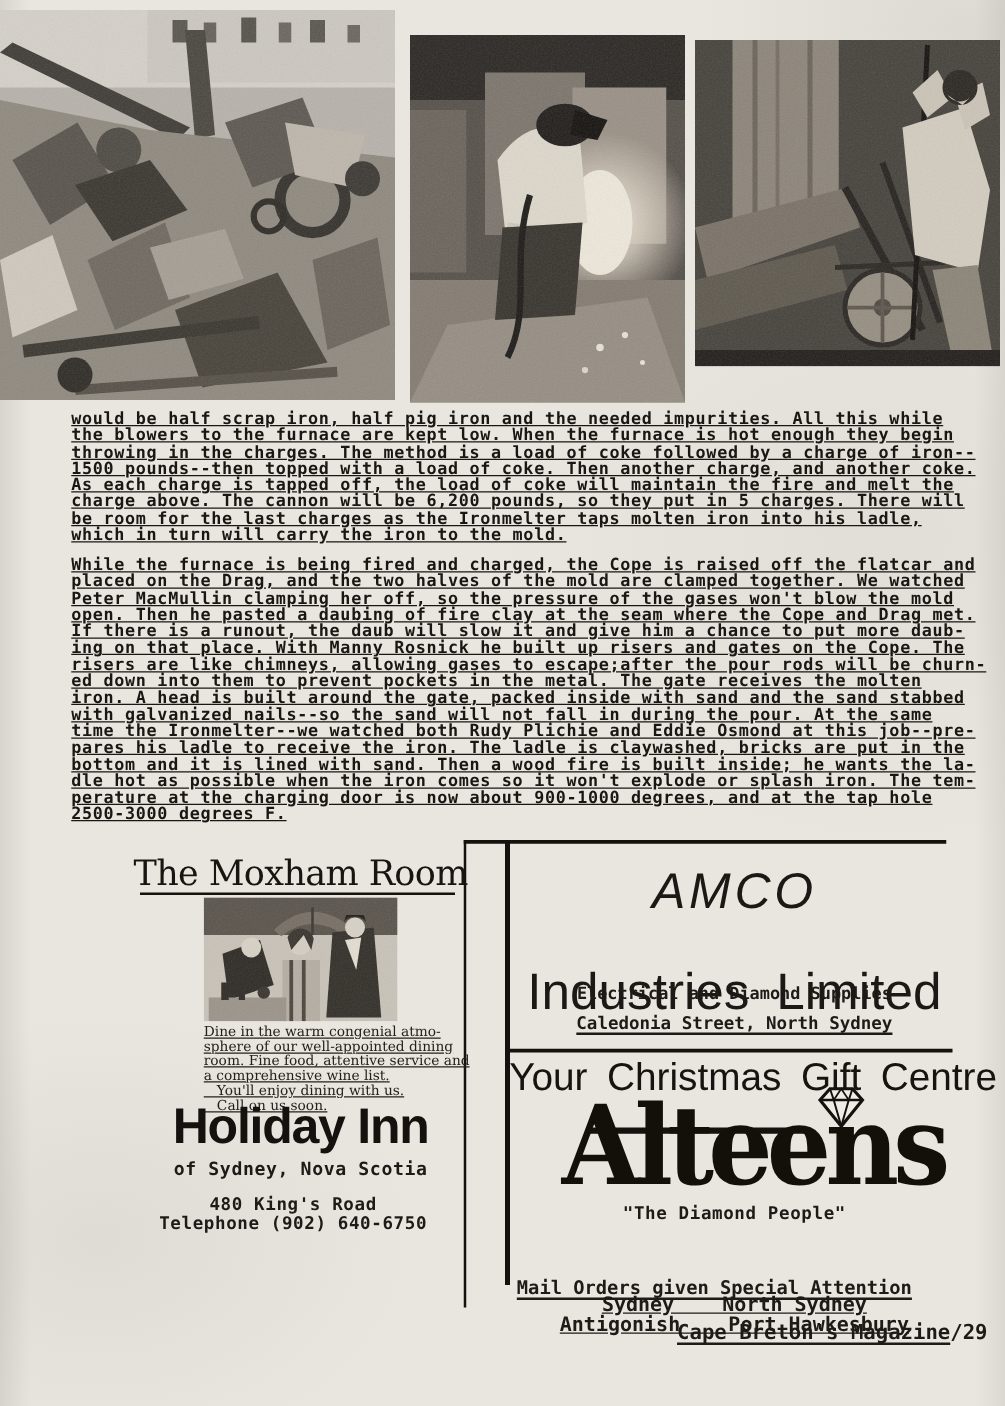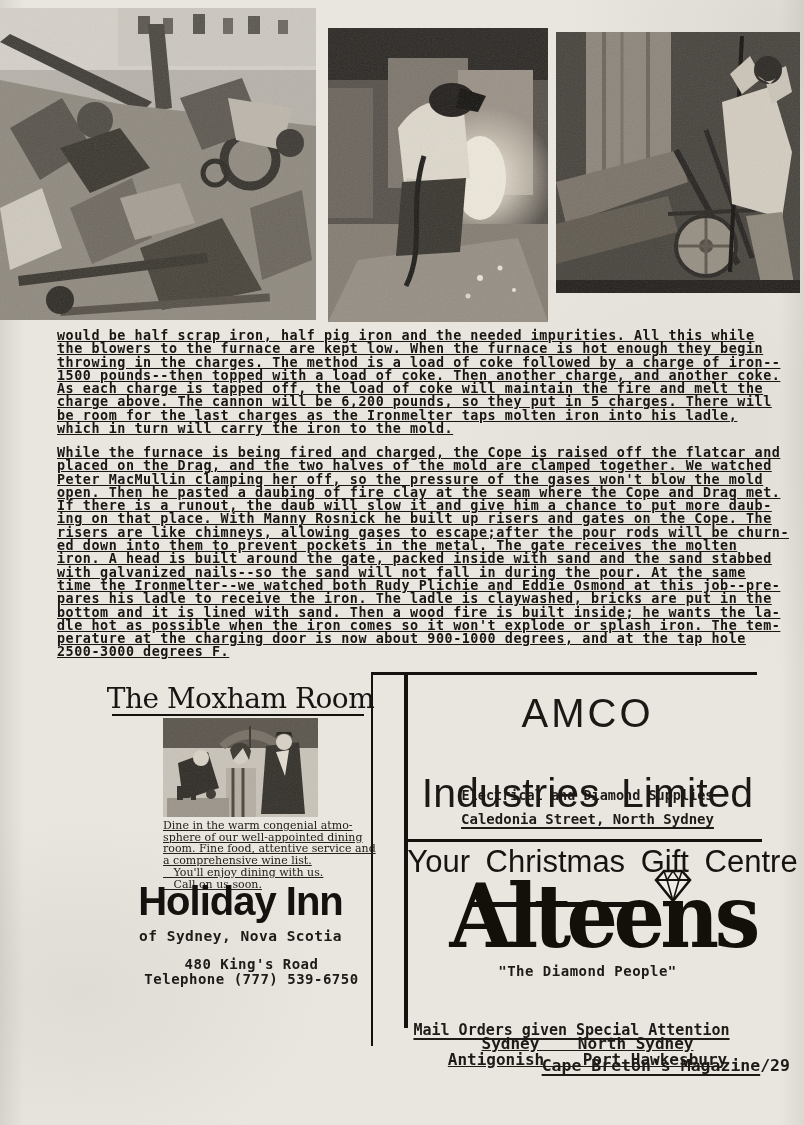--- a/index.html
+++ b/index.html
@@ -25,23 +25,23 @@
   .center{text-align:center;}
 
   .article{left:57px;width:744px;font-size:13.4px;line-height:13.3px;letter-spacing:0.55px;color:#191613;}
   .rule{background:#14110e;}
 
   .moxham-title{left:74px;width:333px;top:682px;font-size:28px;font-weight:400;letter-spacing:-0.5px;color:#171411;}
   .moxham-underline{left:112px;top:714px;width:252px;height:2px;}
   .moxham-body{left:163px;top:820px;font-size:11px;line-height:11.7px;color:#24211d;}
   .holiday{left:74px;width:333px;top:879px;font-size:40px;font-weight:700;letter-spacing:-1px;color:#14110e;}
   .holiday-sub{left:74px;width:333px;top:928px;font-size:14.5px;letter-spacing:0.5px;}
-  .holiday-addr{left:85px;width:333px;top:957px;font-size:14px;line-height:14.5px;letter-spacing:0.5px;}
-
-  .amco1{left:405px;width:365px;top:691px;font-size:40px;letter-spacing:3px;color:#1b1815;}
+  .holiday-addr{left:68px;width:333px;top:957px;font-size:14px;line-height:14.5px;letter-spacing:0.5px;}
+
+  .amco1{left:405px;width:365px;top:691px;font-size:40px;letter-spacing:3px;color:#1b1815;font-style:italic;}
   .amco2{left:405px;width:365px;top:726px;font-size:41px;letter-spacing:0px;word-spacing:10px;color:#1b1815;margin-top:44px;}
   .amco3{left:405px;width:365px;top:760px;font-size:13px;}
   .amco4{left:405px;width:365px;top:787px;font-size:13.5px;}
   .amco5{left:405px;width:365px;top:811px;font-size:14px;}
   .u2{text-decoration:underline;text-decoration-thickness:2px;text-underline-offset:3px;}
 
   .xmas{left:405px;width:395px;top:844px;font-size:31px;word-spacing:7px;color:#161310;}
   .alteens{left:405px;width:395px;top:866px;font-size:88px;font-weight:700;letter-spacing:-5px;
            transform:scaleX(0.92);color:#121008;line-height:100px;z-index:2;}
   .alteens-bar{left:470px;top:902px;width:178px;height:5px;z-index:1;}
@@ -226,21 +226,21 @@
 sphere of our well-appointed dining
 room. Fine food, attentive service and
 a comprehensive wine list.
    You'll enjoy dining with us.
    Call on us soon.</div>
 
   <div class="abs sans center holiday">Holiday Inn</div>
   <div class="abs mono center holiday-sub">of Sydney, Nova Scotia</div>
   <div class="abs center holiday-addr">
     <div class="mono">480 King's Road</div>
-    <div class="mono">Telephone (777) 539-6750</div>
+    <div class="mono">Telephone (902) 640-6750</div>
   </div>
 
   <div class="abs sans center amco1">AMCO</div>
   <div class="abs sans center amco2">Industries Limited</div>
   <div class="abs mono center amco4">Electrical and Diamond Supplies</div>
   <div class="abs mono center amco5">
     <span class="u2">Caledonia Street, North Sydney</span>
   </div>
 
   <div class="abs sans center xmas">Your Christmas Gift Centre</div>

